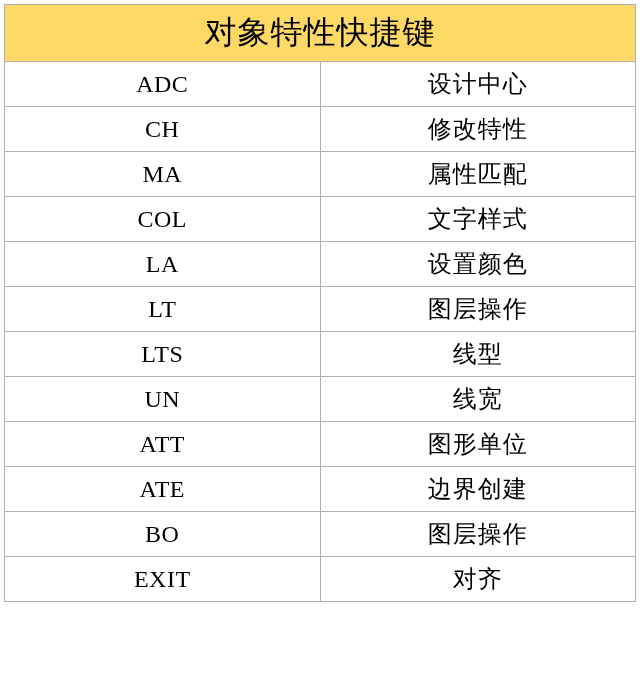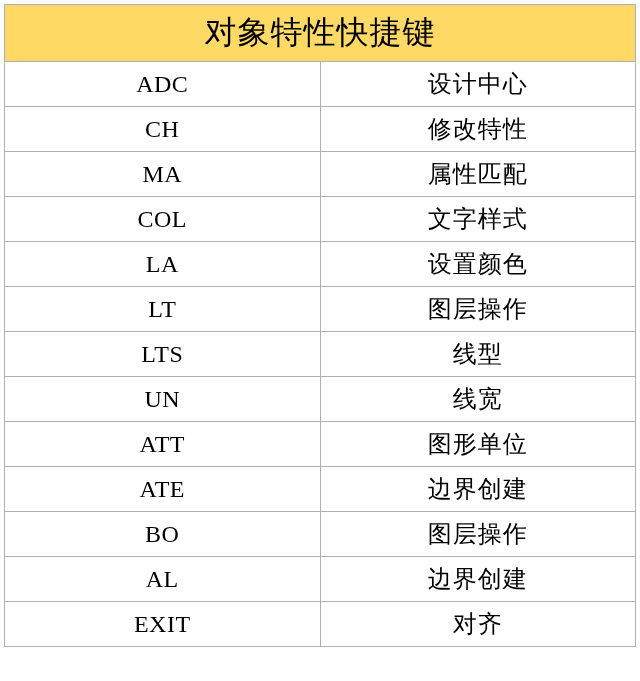--- a/index.html
+++ b/index.html
@@ -93,21 +93,17 @@
       </tr>
       <tr class="data-row">
         <td class="shortcut-cell">ATE</td>
         <td class="desc-cell">边界创建</td>
       </tr>
       <tr class="data-row">
         <td class="shortcut-cell">BO</td>
         <td class="desc-cell">图层操作</td>
       </tr>
       <tr class="data-row">
-        <td class="shortcut-cell">AL</td>
-        <td class="desc-cell">边界创建</td>
-      </tr>
-      <tr class="data-row">
         <td class="shortcut-cell">EXIT</td>
         <td class="desc-cell">对齐</td>
       </tr>
     </tbody>
 </table>
 
 </body></html>

